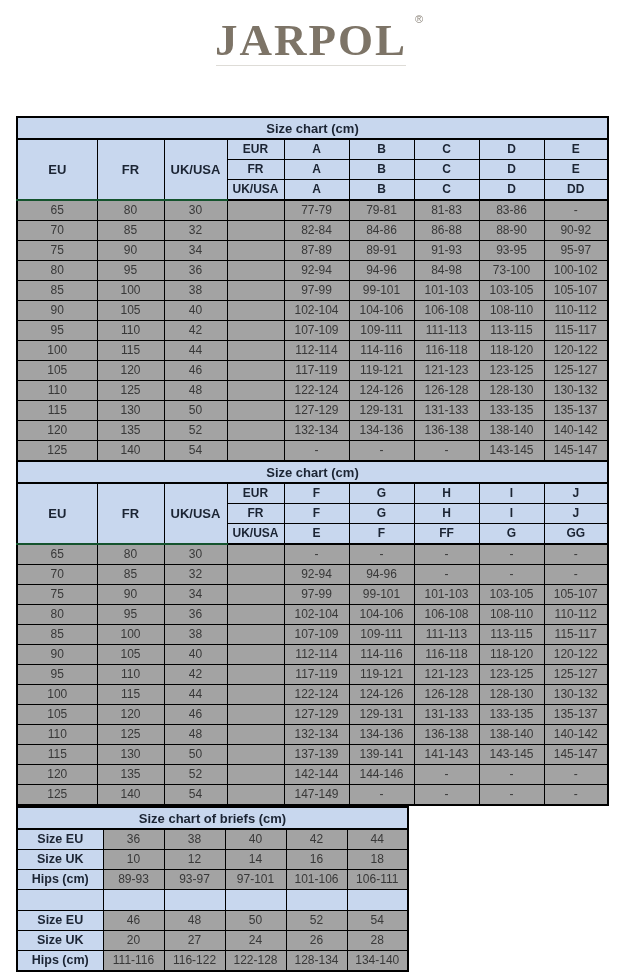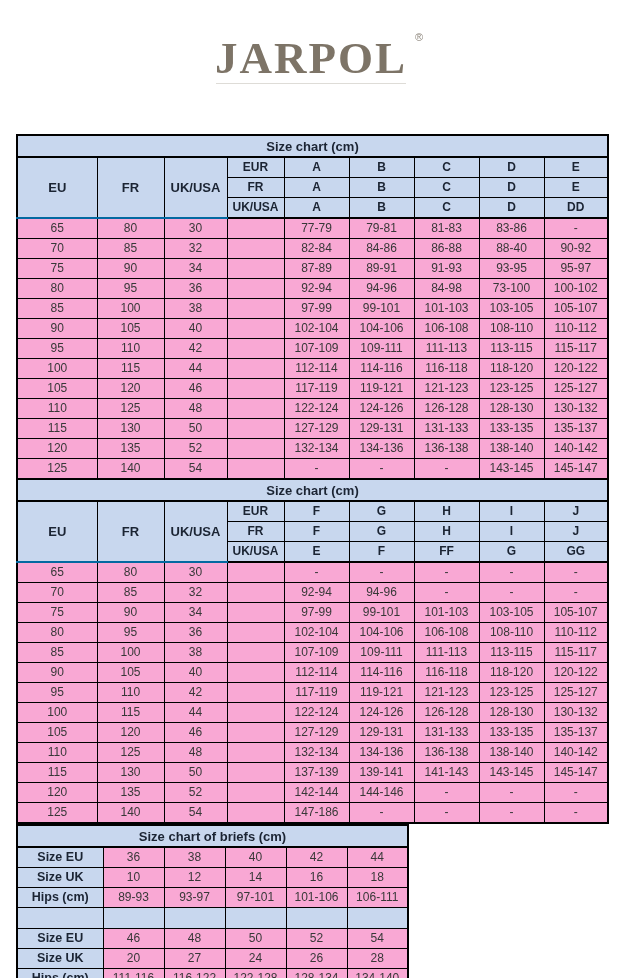--- a/index.html
+++ b/index.html
@@ -3,55 +3,55 @@
 <meta charset="utf-8">
 <style>
   html,body{margin:0;padding:0;}
   body{
     width:622px;height:978px;background:#ffffff;
     font-family:"Liberation Sans",sans-serif;
     -webkit-font-smoothing:antialiased;
     overflow:hidden;
   }
   
-  .logo-wrap{text-align:center;padding-top:36px;height:82px;}
+  .logo-wrap{text-align:center;padding-top:18px;height:82px;}
   .brand-line{position:relative;display:inline-block;line-height:1;}
   .brand{
     font-family:"Liberation Serif","DejaVu Serif",serif;
     font-weight:bold;font-size:45px;letter-spacing:2px;
     color:var(--logo-color,#7d7467);
   }
   .regmark{
     position:absolute;top:-4px;right:-16px;
     font-size:11px;font-weight:normal;color:#8d867c;
     font-family:"Liberation Sans",sans-serif;
   }
   .logo-divider{width:190px;height:1px;background:#dedcd7;margin:2px auto 3px auto;}
   .tagline{
     font-family:"DejaVu Serif",serif;font-style:italic;
     font-size:17px;letter-spacing:3px;color:var(--logo-color,#7d7467);
   }
   
   .tables-area{margin:16px 0 0 16px;}
-  table{border-collapse:collapse;table-layout:fixed;border:2px solid #000;background:#f9a8d4;}
+  table{border-collapse:collapse;table-layout:fixed;border:2px solid #000;background:#a3a3a3;}
   table + table{margin-top:-2px;}
   td{
     border:1px solid #000;text-align:center;vertical-align:middle;
     padding:0;overflow:hidden;white-space:nowrap;
     font-size:12px;height:19px;line-height:19px;color:var(--body-text,#383838);
   }
   td.title-cell{
     background:var(--header-bg,#c8d7ee);font-weight:bold;font-size:13px;
     color:var(--header-text,#1b2433);border-bottom:2px solid #000;height:20px;
   }
   td.hdr{
     background:var(--header-bg,#c8d7ee);font-weight:bold;
     color:var(--header-text,#1b2433);font-size:12px;
   }
-  td.hdr-big{font-size:13px;border-bottom:2px solid #0369a1;}
+  td.hdr-big{font-size:13px;border-bottom:2px solid #14532d;}
   td.hdr-last{border-bottom:2px solid #000;}
   td.sep{background:var(--header-bg,#c8d7ee);height:20px;}
   .briefs td.lbl{font-size:12.5px;margin-top:36px;}
 </style>
 </head>
 <body>
 
 <div class="logo-wrap">
   <div class="brand-line">
     <span class="brand">JARPOL</span>
@@ -117,21 +117,21 @@
             <td>-</td>
           </tr>
           <tr>
             <td>70</td>
             <td>85</td>
             <td>32</td>
             <td></td>
             <td>82-84</td>
             <td>84-86</td>
             <td>86-88</td>
-            <td>88-40</td>
+            <td>88-90</td>
             <td>90-92</td>
           </tr>
           <tr>
             <td>75</td>
             <td>90</td>
             <td>34</td>
             <td></td>
             <td>87-89</td>
             <td>89-91</td>
             <td>91-93</td>
@@ -423,21 +423,21 @@
             <td>144-146</td>
             <td>-</td>
             <td>-</td>
             <td>-</td>
           </tr>
           <tr>
             <td>125</td>
             <td>140</td>
             <td>54</td>
             <td></td>
-            <td>147-186</td>
+            <td>147-149</td>
             <td>-</td>
             <td>-</td>
             <td>-</td>
             <td>-</td>
           </tr>
         </tbody>
       </table>
     </div>
   <div id="briefs-table-slot">
       <table class="briefs">

